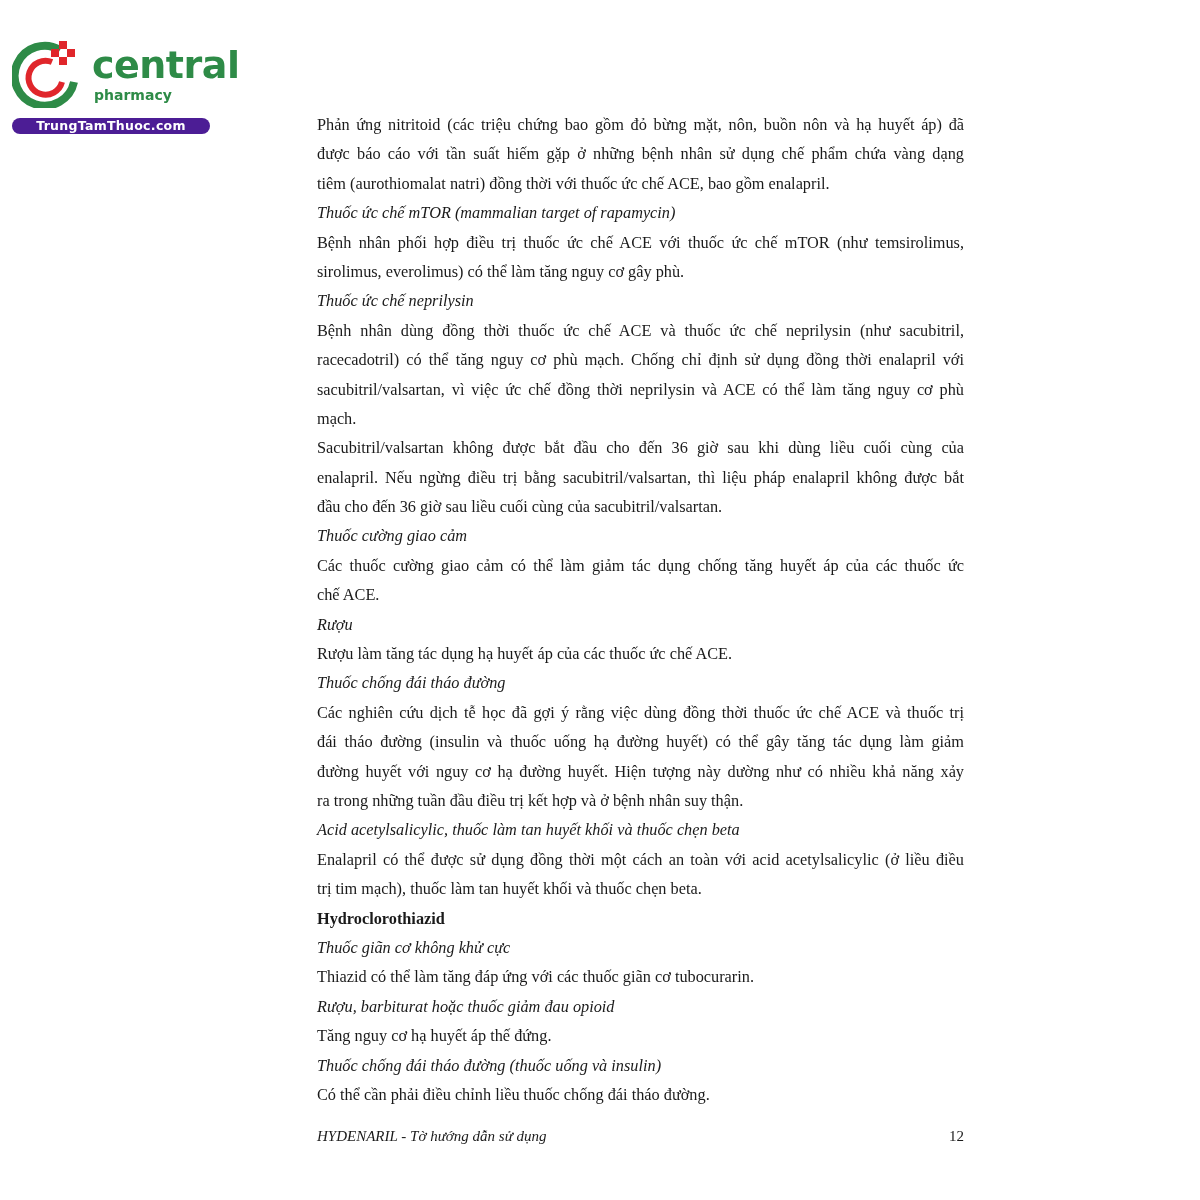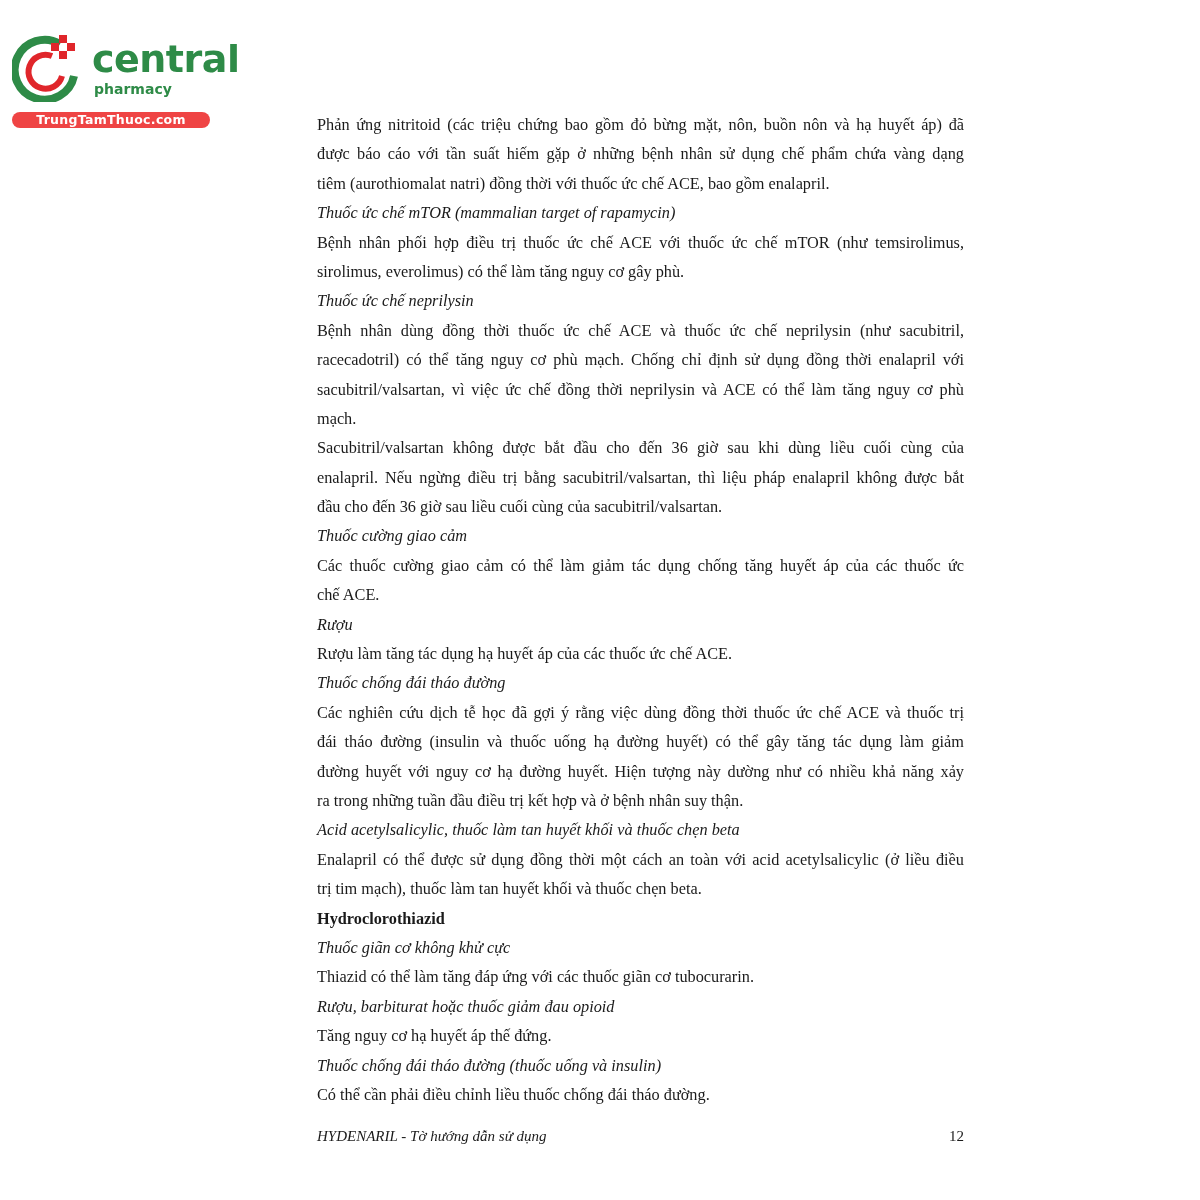--- a/index.html
+++ b/index.html
@@ -1,21 +1,21 @@
 <!DOCTYPE html>
 <html><head>
 <meta charset="utf-8">
 <style>
   html, body { margin: 0; padding: 0; background: #ffffff; }
   body { width: 1200px; height: 1200px; position: relative; overflow: hidden; }
-  .logo { position: absolute; left: 10px; top: 32px; width: 205px; height: 100px; }
+  .logo { position: absolute; left: 10px; top: 38px; width: 205px; height: 100px; }
   .logo-mark { position: absolute; left: 2px; top: 0; width: 70px; height: 70px; }
   .logo-word { position: absolute; left: 82px; top: 8px; font-family: "DejaVu Sans", sans-serif; font-weight: bold; font-size: 38px; color: #2e8b47; letter-spacing: -0.5px; line-height: 1; }
   .logo-sub { position: absolute; left: 84px; top: 50px; font-family: "DejaVu Sans", sans-serif; font-weight: bold; font-size: 14px; color: #2e8b47; line-height: 1; }
-  .logo-bar { position: absolute; left: 2px; top: 80px; width: 198px; height: 16px; background: #ef4444; border-radius: 8px; color: #fff; font-family: "DejaVu Sans", sans-serif; font-weight: bold; font-size: 12.5px; line-height: 16px; text-align: center; letter-spacing: 0.3px; }
+  .logo-bar { position: absolute; left: 2px; top: 80px; width: 198px; height: 16px; background: #4c1d95; border-radius: 8px; color: #fff; font-family: "DejaVu Sans", sans-serif; font-weight: bold; font-size: 12.5px; line-height: 16px; text-align: center; letter-spacing: 0.3px; }
 
   .page { position: absolute; left: 317px; top: 110px; width: 647px; font-family: "Liberation Serif", serif; font-size: 16.3px; color: #1a1a1a; }
   .line { height: 29.4px; line-height: 29.4px; white-space: nowrap; }
   .just { text-align: justify; text-align-last: justify; white-space: normal; overflow: hidden; }
   .it { font-style: italic; }
   .bi { font-weight: bold; }
 
   .footer { position: absolute; left: 317px; top: 1128px; width: 647px; font-family: "Liberation Serif", serif; font-size: 15px; color: #1a1a1a; }
   .footer-title { font-style: italic; }
   .footer-page { position: absolute; right: 0; top: 0; }

